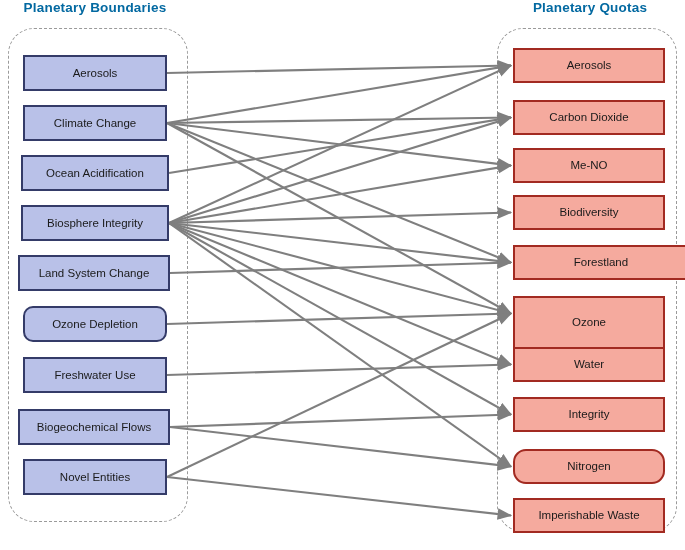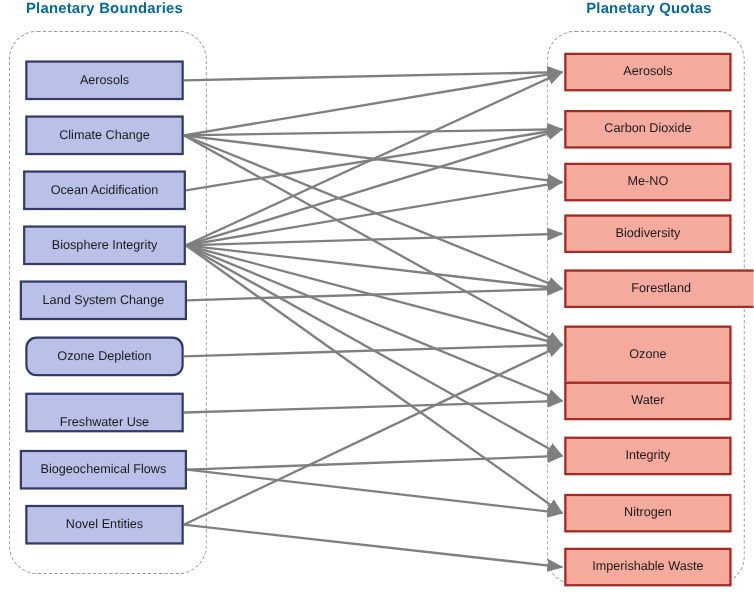--- a/index.html
+++ b/index.html
@@ -118,21 +118,21 @@
       </div>
       <div class="node left" style="left: 21px; top: 205px; width: 148px; height: 36px;">
         <span>Biosphere Integrity</span>
       </div>
       <div class="node left" style="left: 18px; top: 255px; width: 152px; height: 36px;">
         <span>Land System Change</span>
       </div>
       <div class="node left" style="left: 23px; top: 306px; width: 144px; height: 36px; border-radius: 10px;">
         <span>Ozone Depletion</span>
       </div>
-      <div class="node left" style="left: 23px; top: 357px; width: 144px; height: 36px; align-items: flex-end;">
+      <div class="node left" style="left: 23px; top: 357px; width: 144px; height: 36px;">
         <span>Freshwater Use</span>
       </div>
       <div class="node left" style="left: 18px; top: 409px; width: 152px; height: 36px;">
         <span>Biogeochemical Flows</span>
       </div>
       <div class="node left" style="left: 23px; top: 459px; width: 144px; height: 36px;">
         <span>Novel Entities</span>
       </div>
     </div>
   <div id="right-nodes">
@@ -153,21 +153,21 @@
       </div>
       <div class="node right" style="left: 513px; top: 296px; width: 152px; height: 53px;">
         <span>Ozone</span>
       </div>
       <div class="node right" style="left: 513px; top: 347px; width: 152px; height: 35px;">
         <span>Water</span>
       </div>
       <div class="node right" style="left: 513px; top: 397px; width: 152px; height: 35px;">
         <span>Integrity</span>
       </div>
-      <div class="node right" style="left: 513px; top: 449px; width: 152px; height: 35px;">
+      <div class="node right" style="left: 513px; top: 449px; width: 152px; height: 35px; border-radius: 13px;">
         <span>Nitrogen</span>
       </div>
       <div class="node right" style="left: 513px; top: 498px; width: 152px; height: 35px;">
         <span>Imperishable Waste</span>
       </div>
     </div>
 
 </div>
 
 </body></html>

